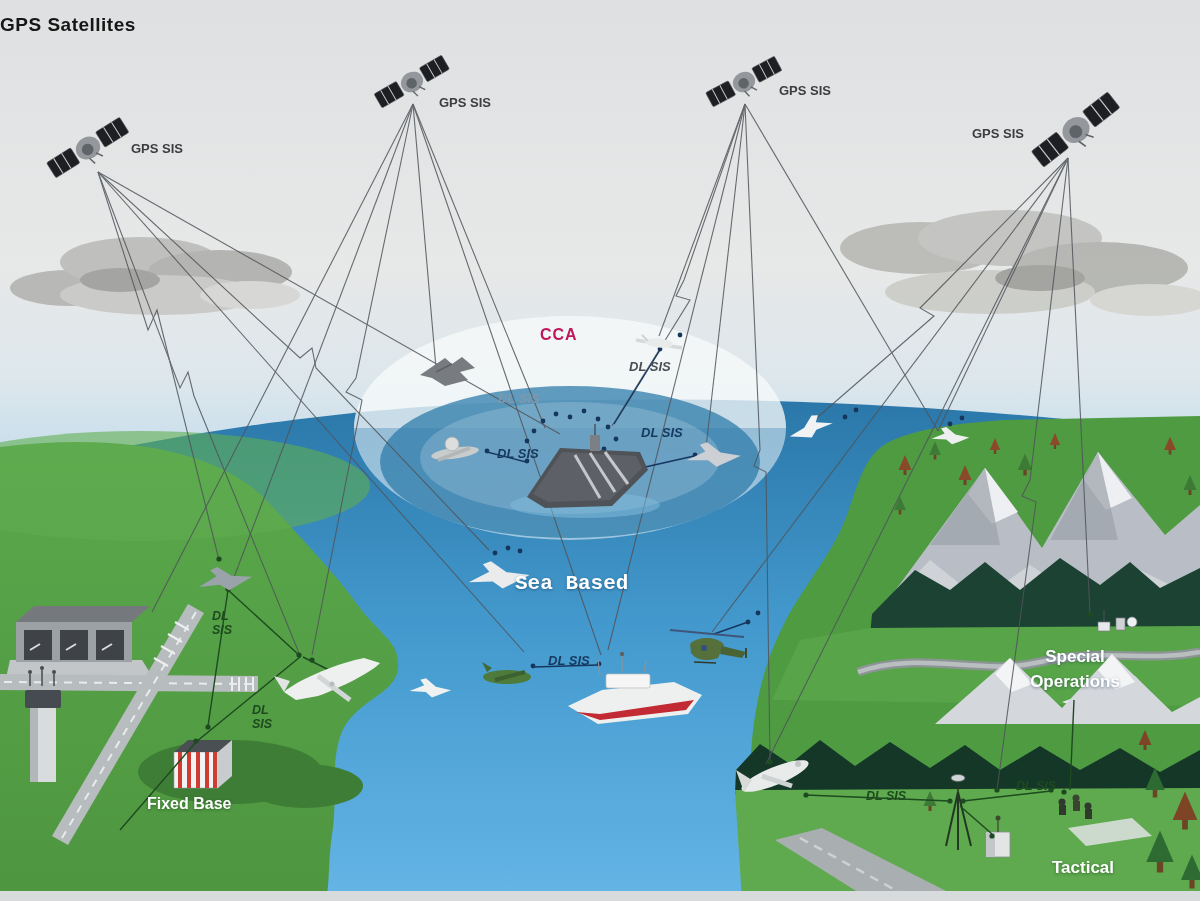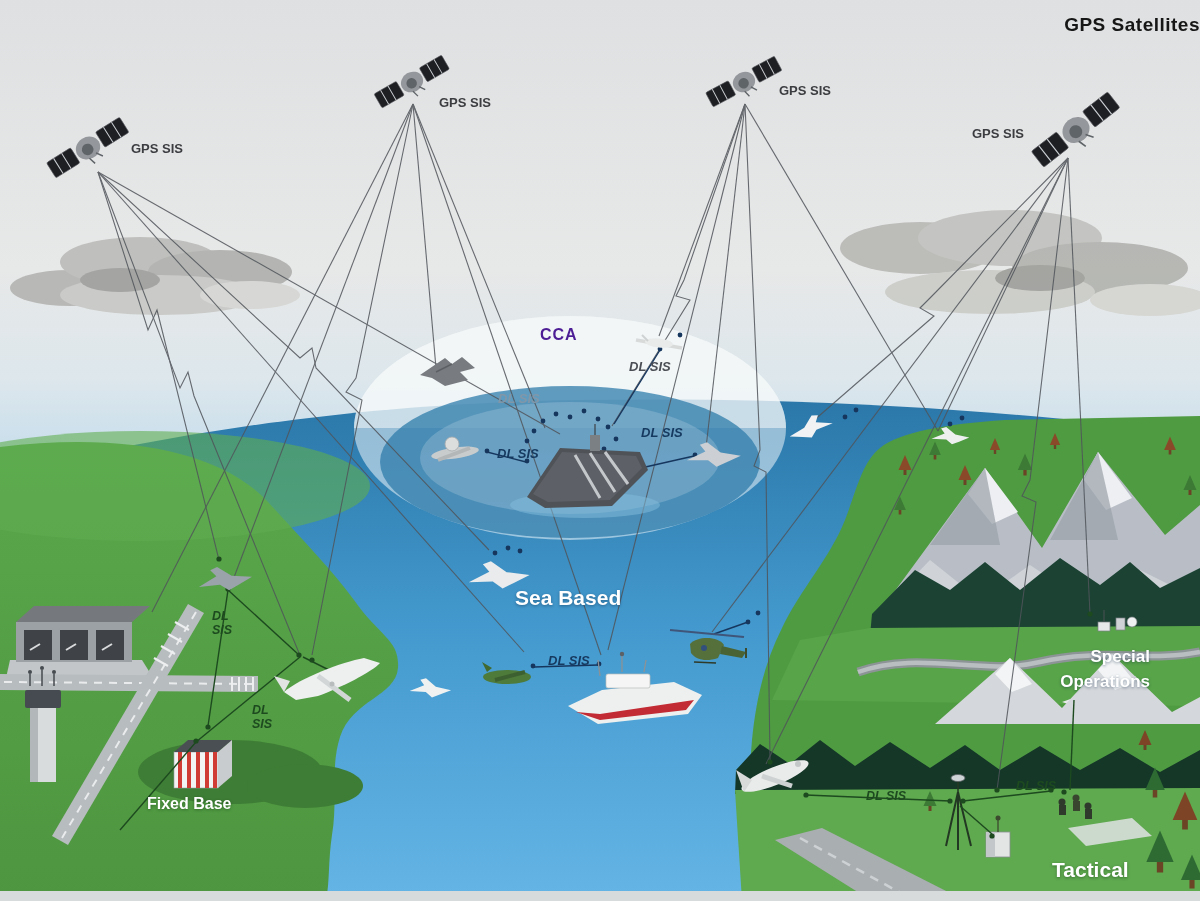--- a/index.html
+++ b/index.html
@@ -1,35 +1,35 @@
 <!DOCTYPE html>
 <html><head>
 <meta charset="utf-8">
 <style>
   html,body{margin:0;padding:0;background:#fff;}
   .stage{position:relative;width:1200px;height:901px;overflow:hidden;
          font-family:"Liberation Sans",sans-serif;background:#e0e1e2;}
   .stage svg{position:absolute;left:0;top:0;}
   .lbl{position:absolute;white-space:nowrap;font-weight:bold;}
-  .title{left:0;top:14px;width:1200px;text-align:right;font-size:19px;color:#161616;letter-spacing:.5px;}
+  .title{left:0;top:14px;width:1200px;text-align:left;font-size:19px;color:#161616;letter-spacing:.5px;}
   .gps{font-size:13px;color:#3b3d40;}
   .g1{left:131px;top:141px;} .g2{left:439px;top:95px;} .g3{left:779px;top:83px;} .g4{left:972px;top:126px;}
-  .cca{left:540px;top:326px;font-size:16px;color:#4c1d95;letter-spacing:1px;}
+  .cca{left:540px;top:326px;font-size:16px;color:#be185d;letter-spacing:1px;}
   .dl{font-size:13px;font-style:italic;}
   .navy{color:#16395f;} .graylite{color:#8097a9;} .grayish{color:#4b4e54;} .grn{color:#1d4a1f;font-size:12.5px;}
   .d1{left:629px;top:359px;} .d2{left:498px;top:391px;} .d3{left:641px;top:425px;} .d4{left:497px;top:446px;}
   .d5{left:548px;top:653px;}
   .stack{white-space:normal;width:30px;line-height:1.12;}
   .d6{left:212px;top:609px;} .d7{left:252px;top:703px;}
   .d8{left:866px;top:789px;} .d9{left:1016px;top:779px;}
   .white{color:#fff;text-shadow:0 1px 3px rgba(10,40,70,.45);}
-  .seabased{left:515px;top:586px;font-size:21px;}
-  .specops{left:1000px;top:645px;width:150px;text-align:right;font-size:17px;white-space:normal;line-height:1.45;}
+  .seabased{left:515px;top:572px;font-size:21px;font-family:Liberation Mono, monospace;}
+  .specops{left:1000px;top:645px;width:150px;text-align:center;font-size:17px;white-space:normal;line-height:1.45;}
   .fixedbase{left:147px;top:795px;font-size:16px;text-shadow:0 1px 3px rgba(20,60,20,.5);}
-  .tactical{left:1052px;top:858px;font-size:21px;text-shadow:0 1px 3px rgba(20,60,20,.5);}
+  .tactical{left:1052px;top:858px;font-size:17px;text-shadow:0 1px 3px rgba(20,60,20,.5);}
 </style>
 </head>
 <body>
 
 <div class="stage">
 <svg width="1200" height="901" viewBox="0 0 1200 901">
   <defs>
     <linearGradient id="sky" x1="0" y1="0" x2="0" y2="1">
       <stop offset="0" stop-color="#dfe0e1"></stop>
           <stop offset=".3" stop-color="#e7e8e8"></stop>

